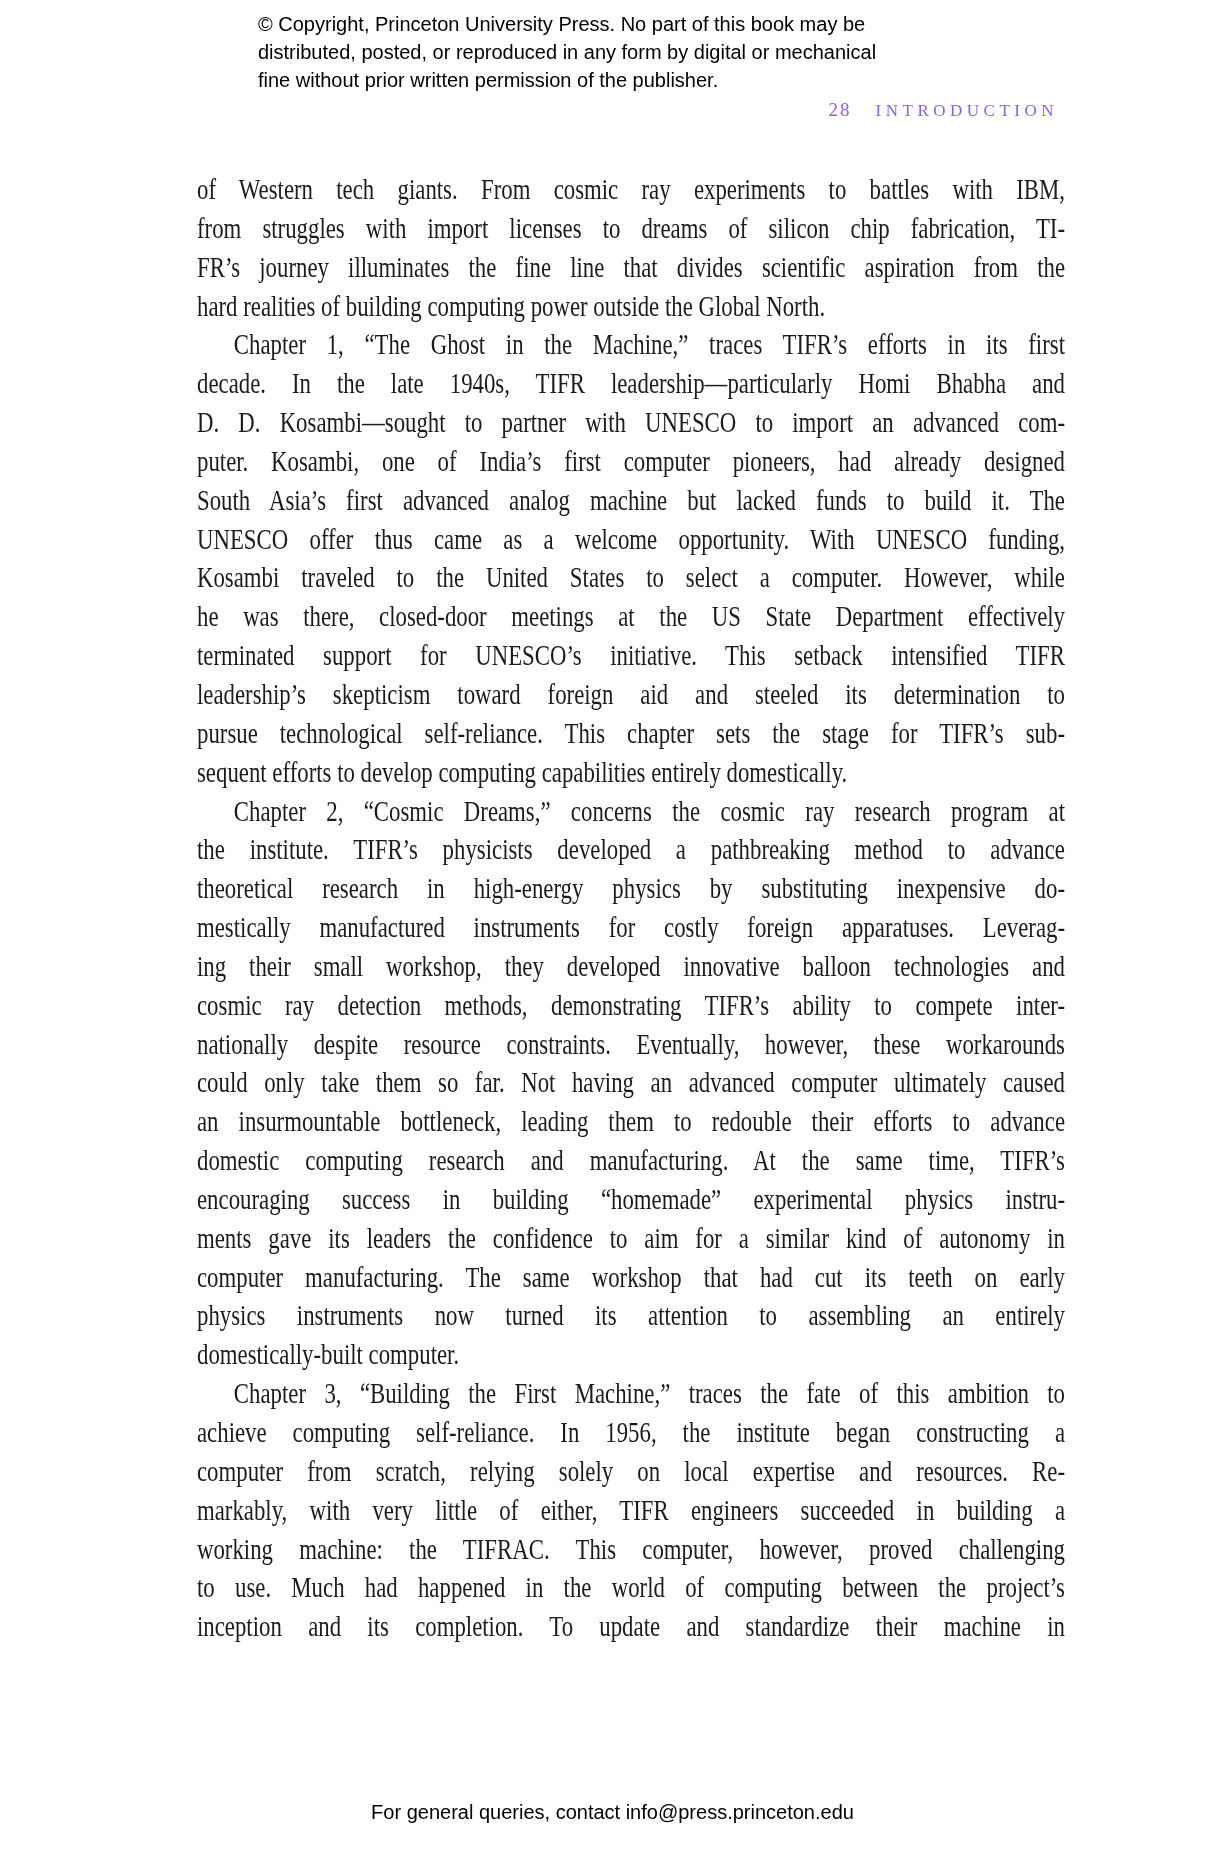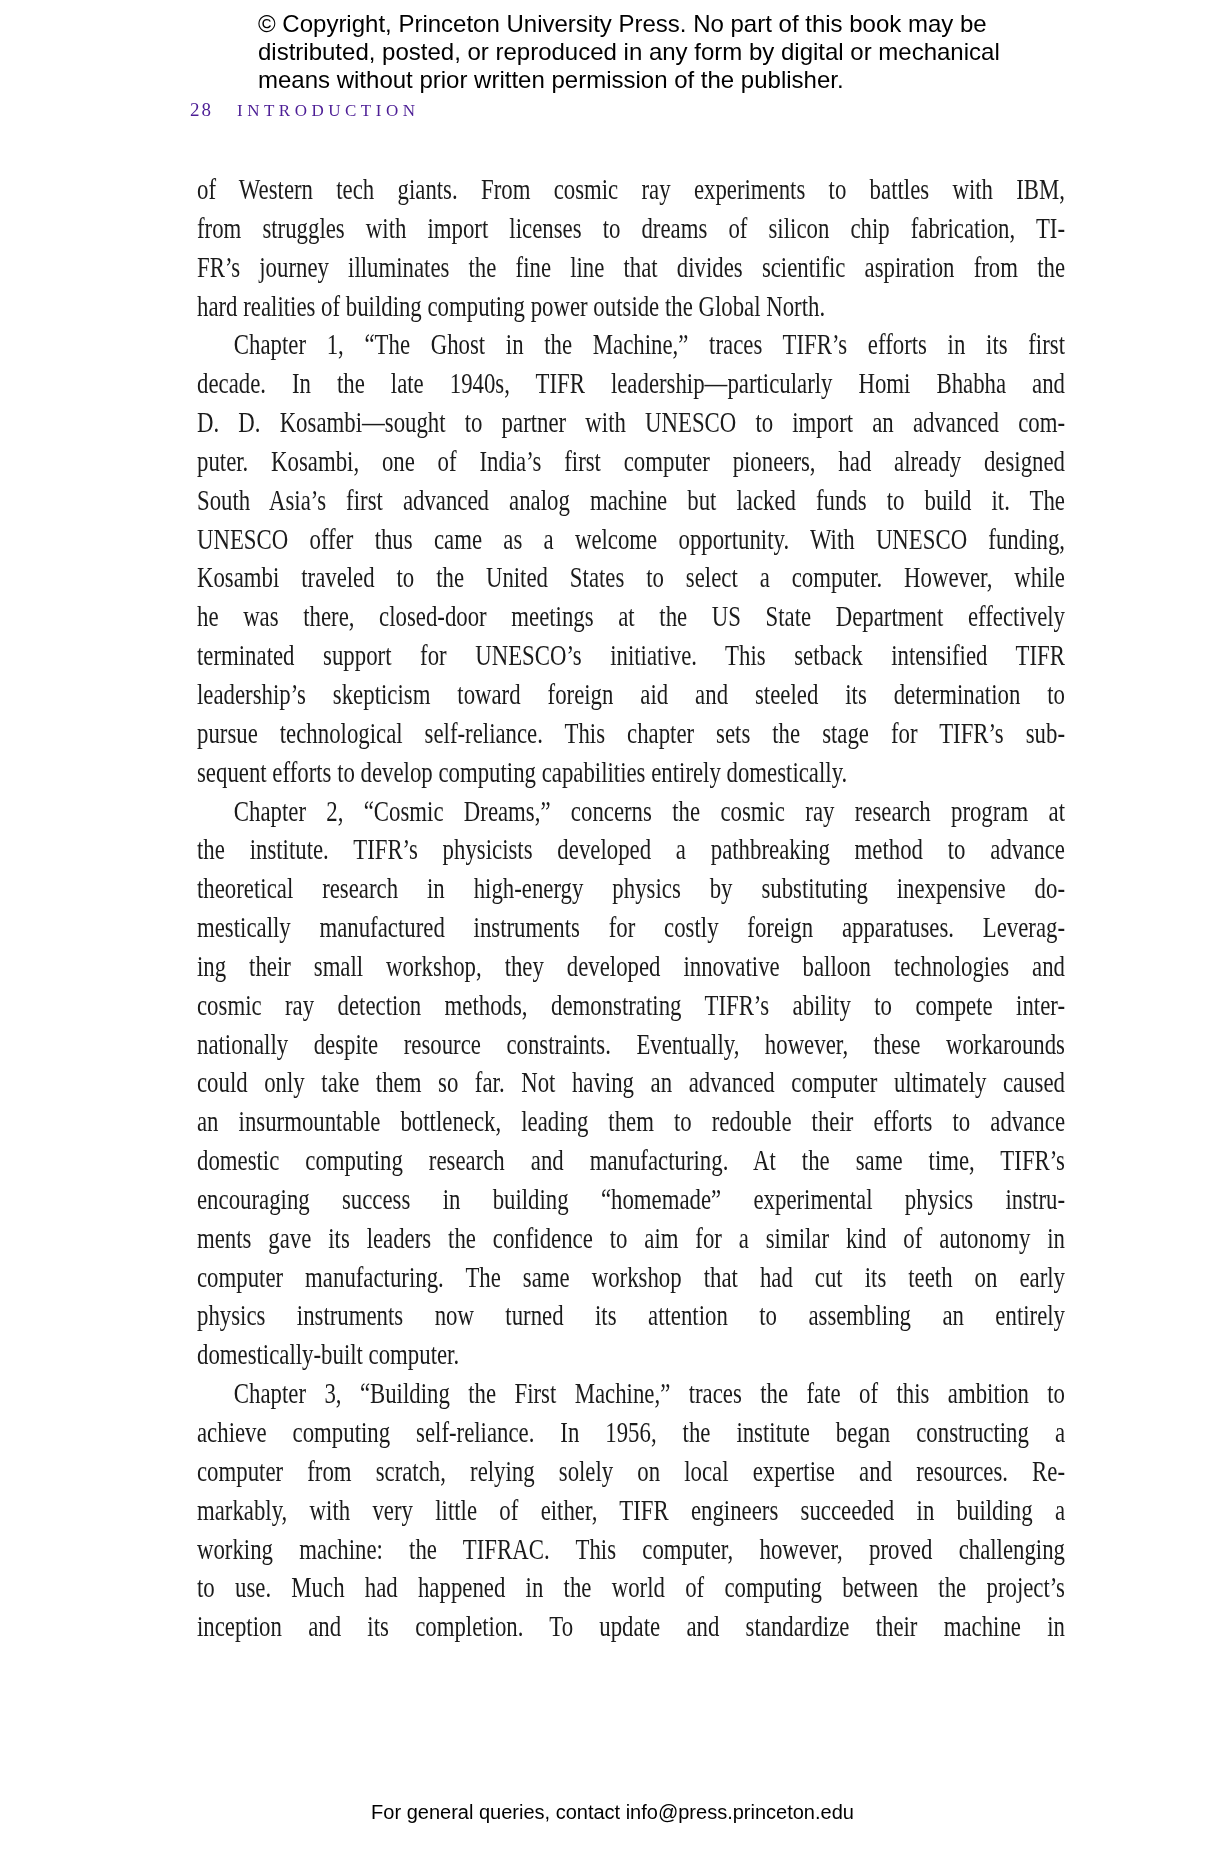--- a/index.html
+++ b/index.html
@@ -10,31 +10,31 @@
     background: #ffffff;
     overflow: hidden;
     font-family: "Liberation Serif", serif;
   }
   .copyright {
     position: absolute;
     left: 258px;
     top: 10px;
     width: 790px;
     font-family: "Liberation Sans", sans-serif;
-    font-size: 24px;
+    font-size: 20px;
     line-height: 28px;
     color: #000000;
   }
   .running-head {
     position: absolute;
     left: 190px;
     top: 99px;
     width: 868px;
-    text-align: left;
-    color: #4c1d95;
+    text-align: right;
+    color: #8b5cf6;
     font-family: "Liberation Serif", serif;
   }
   .running-head .pagenum {
     font-size: 19px;
     letter-spacing: 2px;
     margin-right: 24px;
   }
   .running-head .rtitle {
     font-size: 17px;
     letter-spacing: 4.5px;
@@ -73,21 +73,21 @@
   }
 </style>
 </head>
 <body>
 
 <div class="page">
 
   <div class="copyright">
     <div>© Copyright, Princeton University Press. No part of this book may be</div>
     <div>distributed, posted, or reproduced in any form by digital or mechanical</div>
-    <div>means without prior written permission of the publisher.</div>
+    <div>fine without prior written permission of the publisher.</div>
   </div>
 
   <div class="running-head">
     <span class="pagenum">28</span><span class="rtitle">INTRODUCTION</span>
   </div>
 
   <div class="body-text" id="body-container">
       <div class="para">
         <div class="bline">of Western tech giants. From cosmic ray experiments to battles with IBM,</div>
         <div class="bline">from struggles with import licenses to dreams of silicon chip fabrication, TI-</div>

